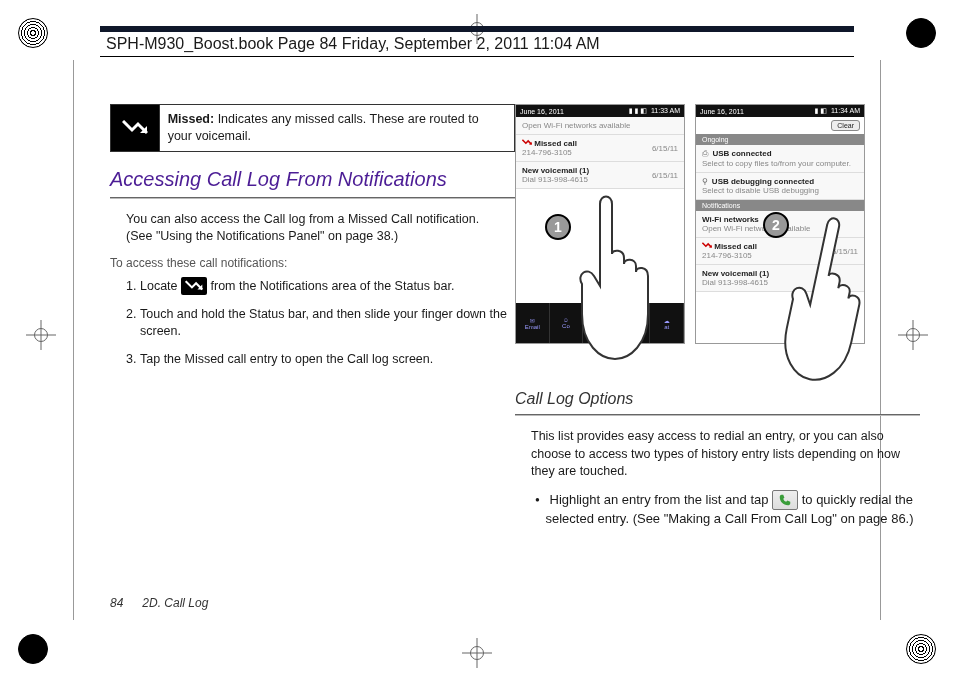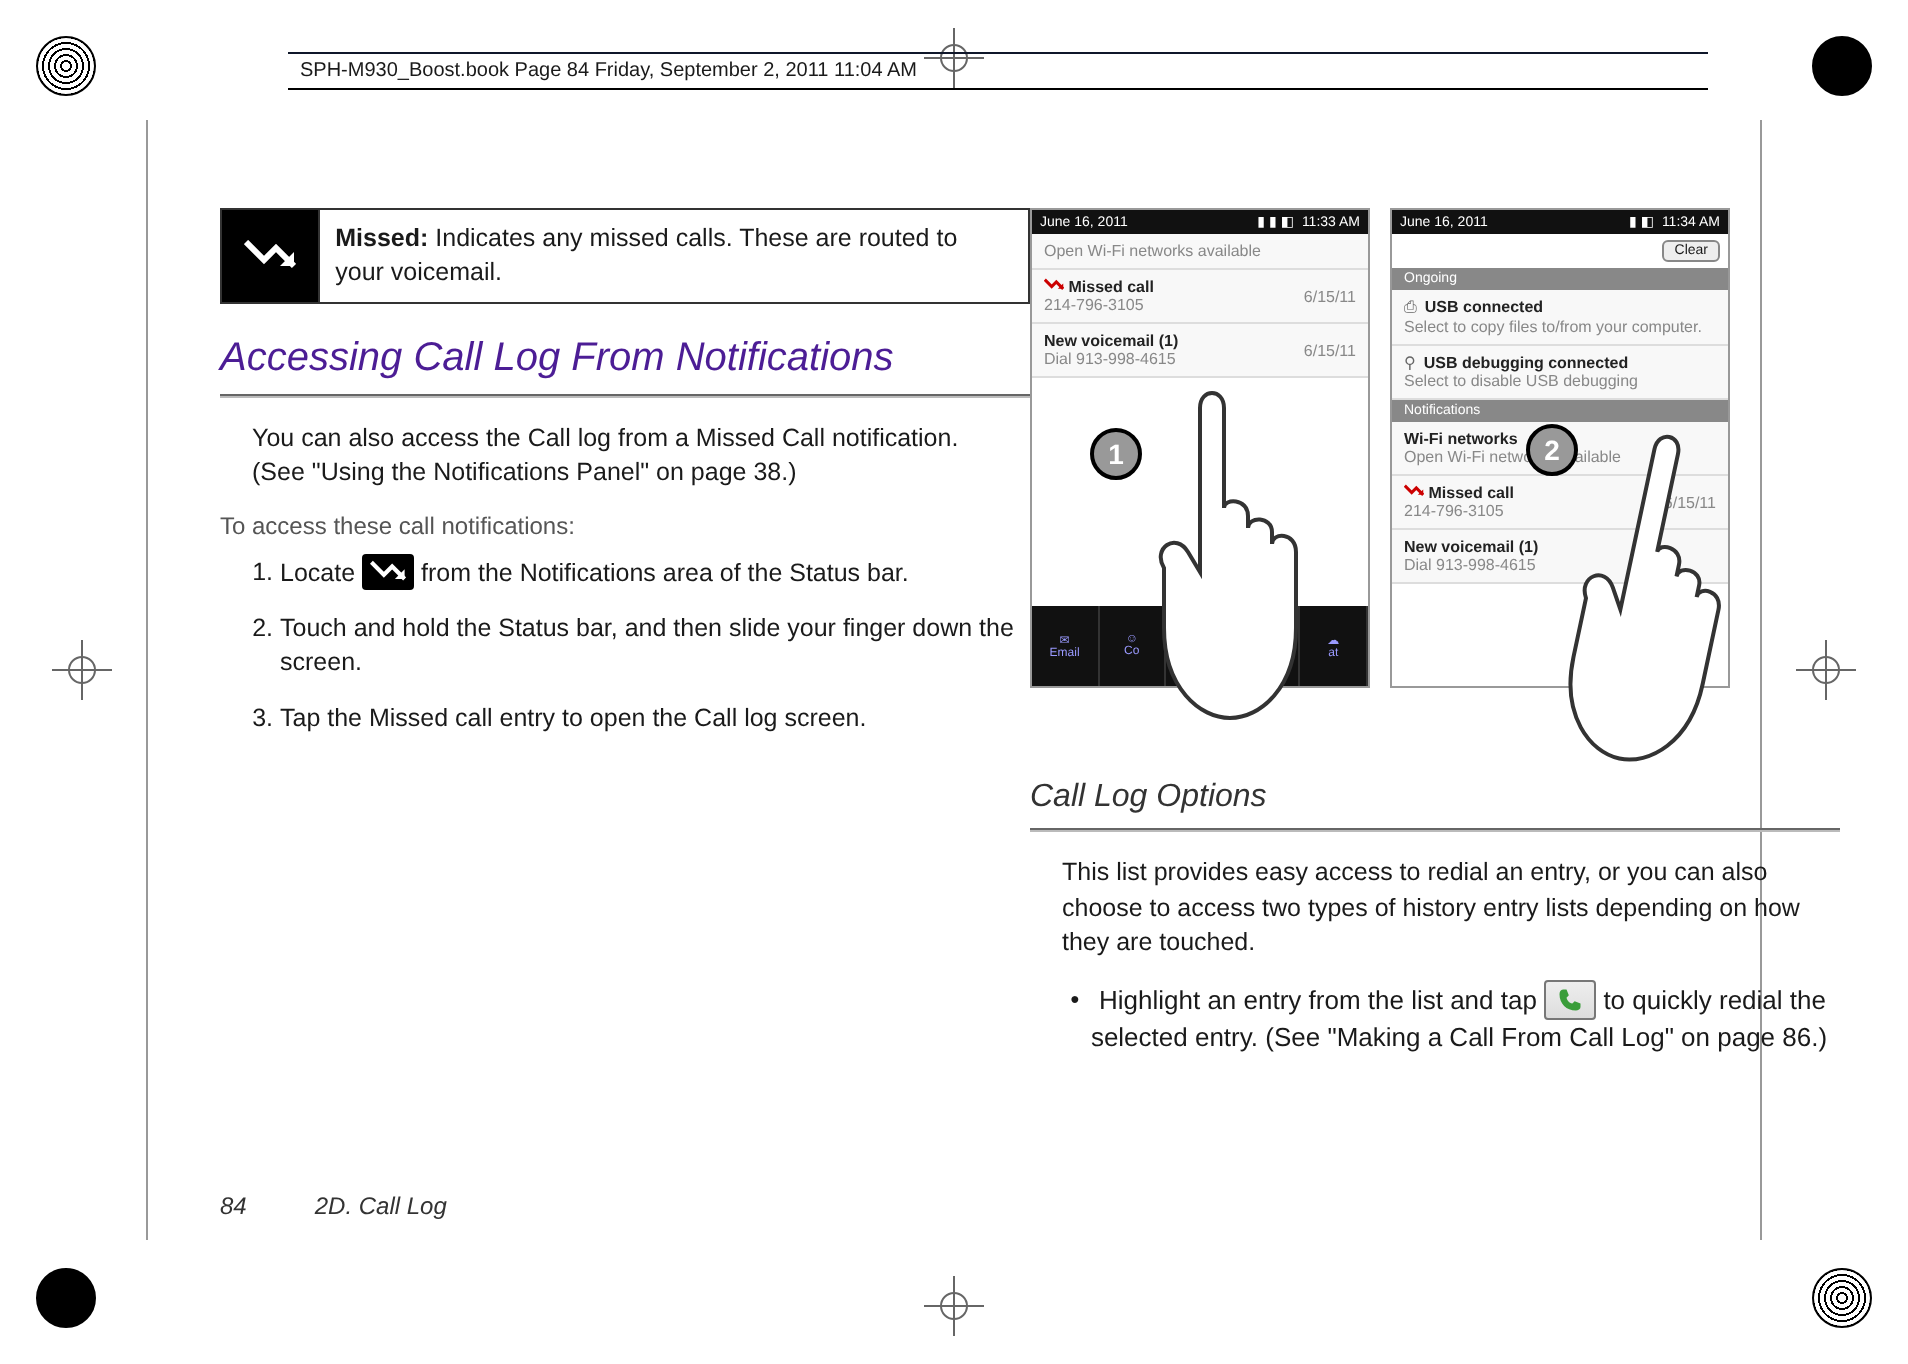--- a/index.html
+++ b/index.html
@@ -40,25 +40,24 @@
     position: absolute;
     width: 1px;
     background: #999;
   }
 
   
   .doc-header {
     position: absolute;
     left: 100px; right: 100px;
     top: 26px;
-    border-top: 1px solid #0f172a;
+    border-top: 6px solid #0f172a;
     border-bottom: 1px solid #000;
     padding: 3px 6px;
-    font-size: 10px;
-    margin-left: 44px;
+    font-size: 16px;
   }
 
   
   .page {
     position: absolute;
     left: 110px;
     top: 104px;
     width: 810px;
     display: flex;
   }
@@ -163,21 +162,21 @@
   .phone-green-icon svg { display: block; }
 
   
   .pg-footer {
     position: absolute;
     left: 110px;
     bottom: 72px;
     font-size: 12px;
     color: #333;
     display: flex;
-    gap: 34px;
+    gap: 19px;
     align-items: flex-end;
   }
   .pg-footer .pnum { font-style: italic; }
   .pg-footer .sect { font-style: italic; }
 
   
   .illus {
     position: relative;
     width: 100%;
     height: 270px;

